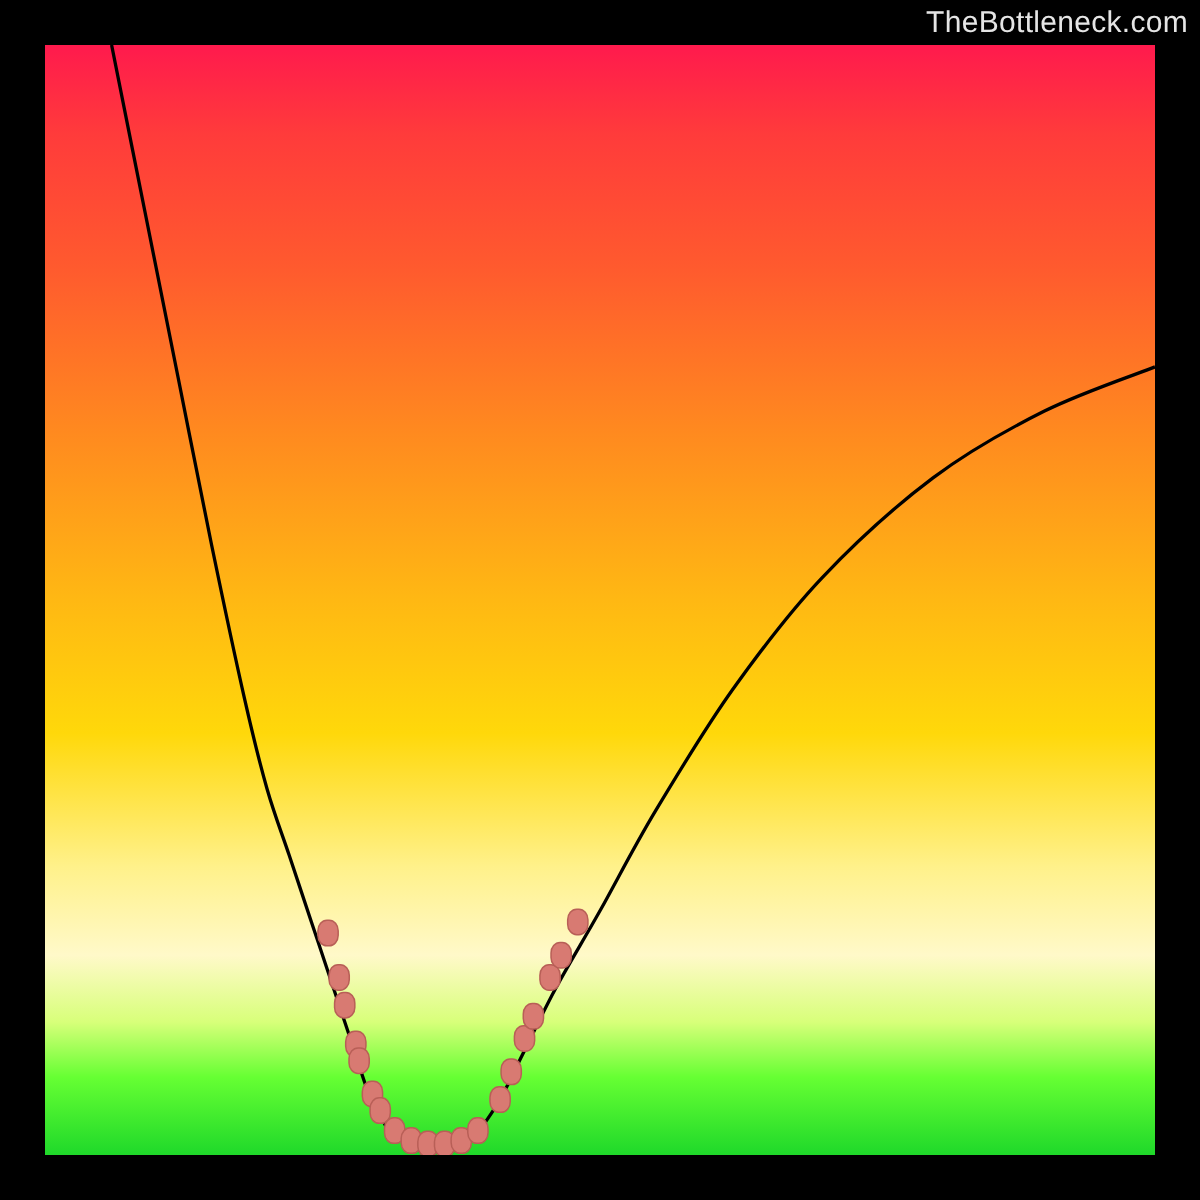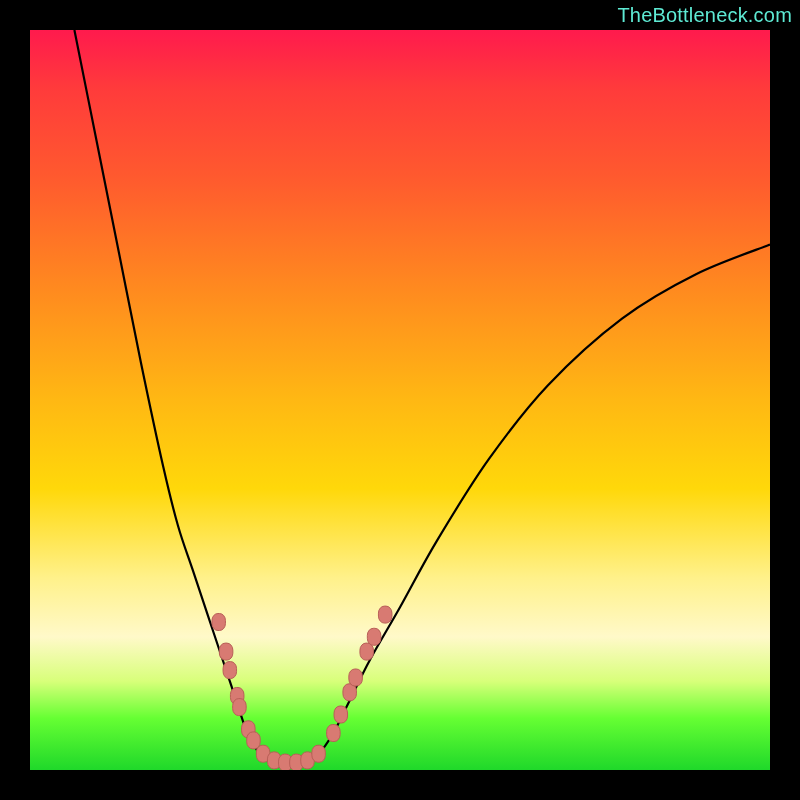--- a/index.html
+++ b/index.html
@@ -38,21 +38,21 @@
       #fff9c9 82%,
       #d8ff7a 88%,
       #66ff33 93%,
       #1fd82a 100%
     );
   }
   .watermark {
     position: absolute;
     top: 4px;
     right: 8px;
-    color: #5eead4;
+    color: #e5e5e5;
     font-size: 20px;
     font-weight: 500;
     letter-spacing: 0.2px;
     user-select: none;
   }
   svg.curves {
     position: absolute;
     top: 0;
     left: 0;
   }

